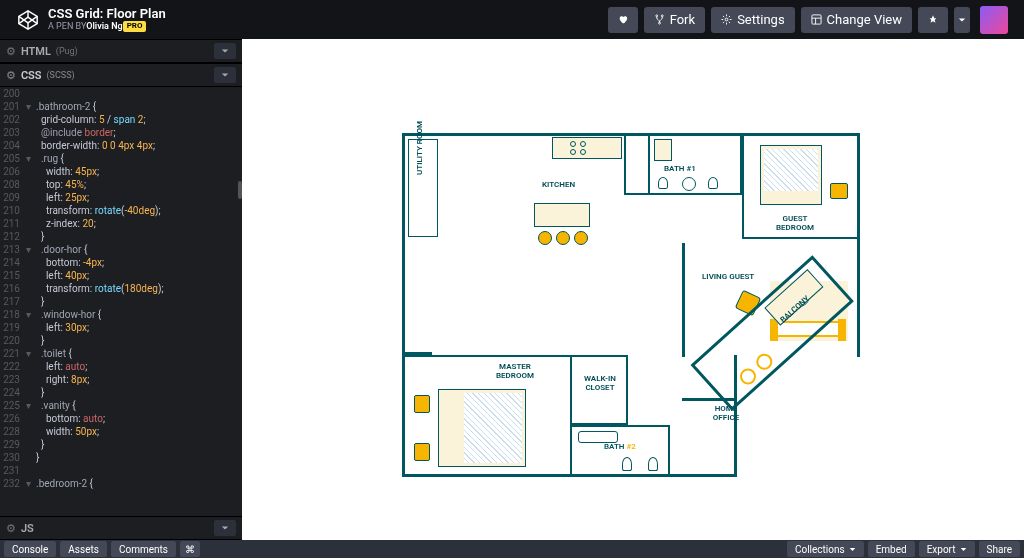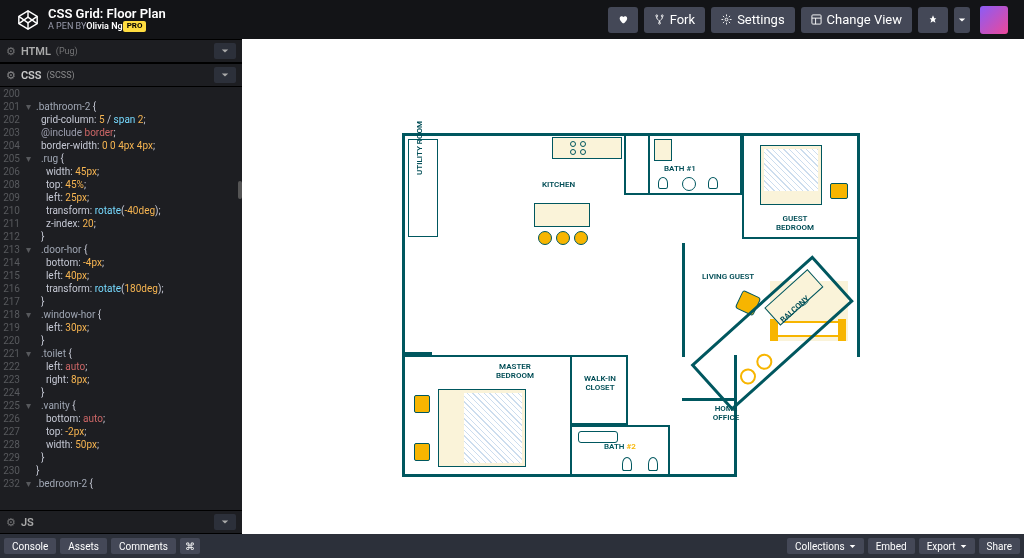--- a/index.html
+++ b/index.html
@@ -39,21 +39,21 @@
 .c-auto { color: #cc6666; }
 .c-deg { color: #f7b551; }
 .fold { color: #57595d; margin-right: 2px; display: inline-block; width: 8px; }
 .scroll-ind { position: absolute; right: 0; top: 94px; width: 4px; height: 18px; background: #555; border-radius: 2px; }
 .preview-col { flex: 1; background: #fff; position: relative; display: flex; flex-direction: column; }
 .preview-canvas { flex: 1; position: relative; background: #fff; }
 .fp { position: absolute; top: 94px; left: 160px; width: 458px; height: 344px; }
 .fp-label { position: absolute; color: #004d56; font-size: 8px; font-weight: 600; text-align: center; line-height: 1.1; }
 .fp-wall { position: absolute; border: 3px solid #00575f; }
 .preview-caption { text-align: center; font-size: 11px; color: #555; padding: 8px 0 12px; }
-.footer { height: 24px; background: #2c303a; display: flex; align-items: center; padding: 0 4px; justify-content: space-between; font-size: 10px; }
+.footer { height: 18px; background: #2c303a; display: flex; align-items: center; padding: 0 4px; justify-content: space-between; font-size: 10px; }
 .footer-left, .footer-right { display: flex; gap: 4px; align-items: center; }
 .fbtn { background: #444857; color: #fff; border: none; padding: 2px 8px; border-radius: 2px; font-size: 10px; cursor: pointer; height: 16px; display: flex; align-items: center; gap: 4px; }
 .fbtn.icon-only { width: 20px; justify-content: center; padding: 2px; }
 svg { display: block; }
 </style>
 </head>
 <body>
 
 <div class="header">
   <div class="header-left">
@@ -166,24 +166,24 @@
           <div class="code-line"><span class="lineno">217</span><span class="fold"></span><span class="linect">  }</span></div>
           <div class="code-line"><span class="lineno">218</span><span class="fold">▾</span><span class="linect">  <span class="c-sel">.window-hor</span> {</span></div>
           <div class="code-line"><span class="lineno">219</span><span class="fold"></span><span class="linect">    <span class="c-prop">left</span>: <span class="c-num">30px</span>;</span></div>
           <div class="code-line"><span class="lineno">220</span><span class="fold"></span><span class="linect">  }</span></div>
           <div class="code-line"><span class="lineno">221</span><span class="fold">▾</span><span class="linect">  <span class="c-sel">.toilet</span> {</span></div>
           <div class="code-line"><span class="lineno">222</span><span class="fold"></span><span class="linect">    <span class="c-prop">left</span>: <span class="c-auto">auto</span>;</span></div>
           <div class="code-line"><span class="lineno">223</span><span class="fold"></span><span class="linect">    <span class="c-prop">right</span>: <span class="c-num">8px</span>;</span></div>
           <div class="code-line"><span class="lineno">224</span><span class="fold"></span><span class="linect">  }</span></div>
           <div class="code-line"><span class="lineno">225</span><span class="fold">▾</span><span class="linect">  <span class="c-sel">.vanity</span> {</span></div>
           <div class="code-line"><span class="lineno">226</span><span class="fold"></span><span class="linect">    <span class="c-prop">bottom</span>: <span class="c-auto">auto</span>;</span></div>
-          <div class="code-line"><span class="lineno">227</span><span class="fold"></span><span class="linect">    <span class="c-prop">top</span>: <span class="c-num">-2px</span>;</span></div>
           <div class="code-line"><span class="lineno">228</span><span class="fold"></span><span class="linect">    <span class="c-prop">width</span>: <span class="c-num">50px</span>;</span></div>
           <div class="code-line"><span class="lineno">229</span><span class="fold"></span><span class="linect">  }</span></div>
           <div class="code-line"><span class="lineno">230</span><span class="fold"></span><span class="linect">}</span></div>
+          <div class="code-line"><span class="lineno">231</span><span class="fold"></span><span class="linect"></span></div>
           <div class="code-line"><span class="lineno">232</span><span class="fold">▾</span><span class="linect"><span class="c-sel">.bedroom-2</span> {</span></div>
         </div>
       <div class="scroll-ind"></div>
     </div>
     <div class="panel-head">
       <span class="panel-title">
         <span class="gear">⚙</span>
         <span class="lang">JS</span>
         <span class="sub"></span>
       </span>

